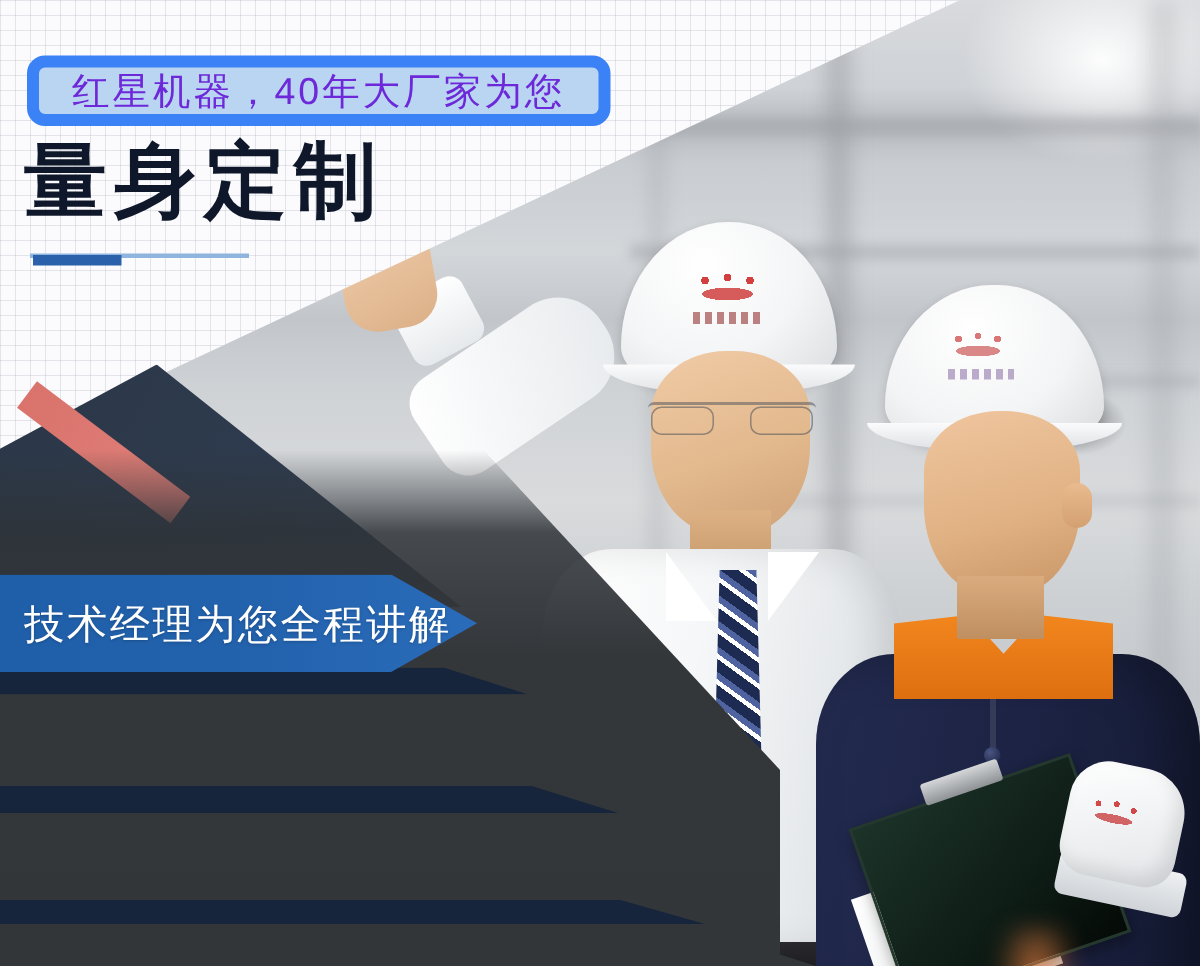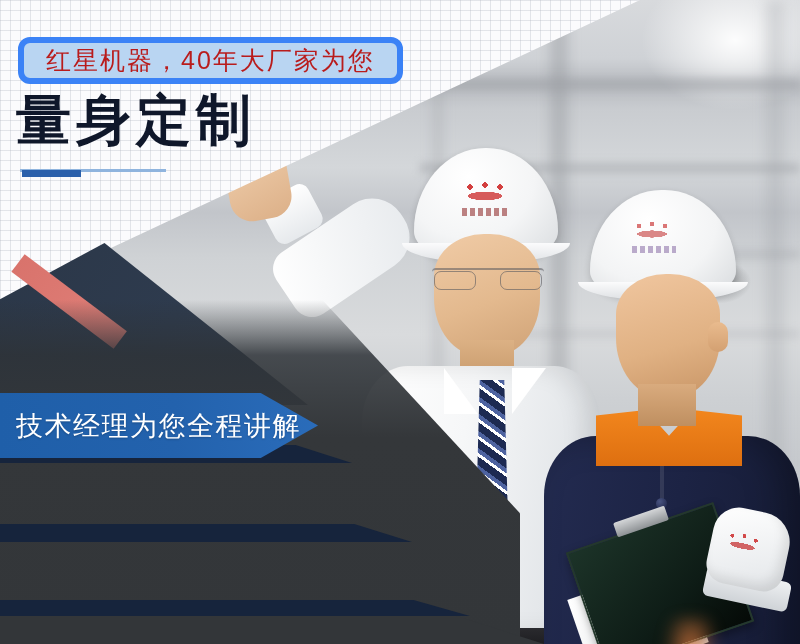--- a/index.html
+++ b/index.html
@@ -330,21 +330,21 @@
 
   
   .arrow-bar {
     position: absolute;
     left: 0;
     display: flex;
     align-items: center;
     background: linear-gradient(90deg,#1f5fa9 0%,#2362ad 55%,#2a6cba 100%);
   }
   .bar-1 { top: 383px; width: 318px; height: 65px;
-           clip-path: polygon(0% 0%, 82% 0%, 100% 50%, 82% 100%, 0% 100%); margin-top: 10px; }
+           clip-path: polygon(0% 0%, 82% 0%, 100% 50%, 82% 100%, 0% 100%); }
   .bar-2 { top: 462px; width: 383px; height: 65px;
            clip-path: polygon(0% 0%, 85% 0%, 100% 50%, 85% 100%, 0% 100%); }
   .bar-3 { top: 540px; width: 432px; height: 63px;
            clip-path: polygon(0% 0%, 87% 0%, 100% 50%, 87% 100%, 0% 100%); }
 
   .bar-shadow {
     position: absolute; left: 0;
     background: #16243c;
   }
   .bshadow-1 { top: 445px; width: 352px; height: 18px;
@@ -368,23 +368,23 @@
   
   .badge-pill {
     position: absolute;
     left: 18px; top: 37px;
     height: 47px;
     display: flex;
     align-items: center;
     padding: 0 22px;
     box-sizing: border-box;
     background: #b9d5f2;
-    border: 6px solid #3b82f6;
+    border: 8px solid #3b82f6;
     border-radius: 12px;
-    color: #b91c1c;
+    color: #6d28d9;
     font-size: 25px;
     letter-spacing: 2px;
     white-space: nowrap;
   }
 
   .headline {
     position: absolute;
     left: 16px; top: 93px;
     color: #0f172a;
     font-size: 55px;

